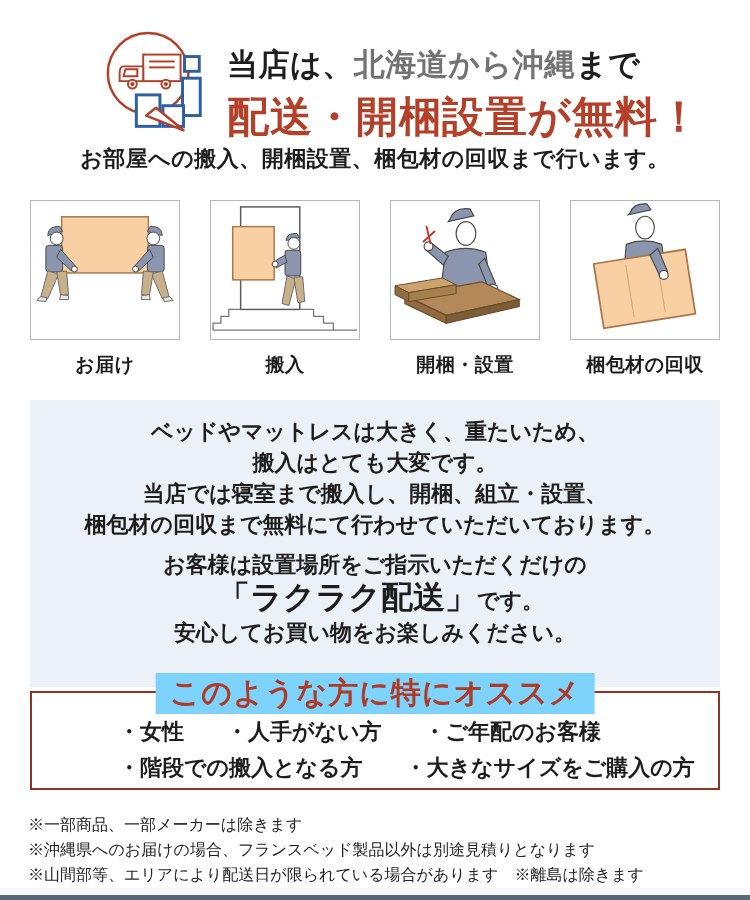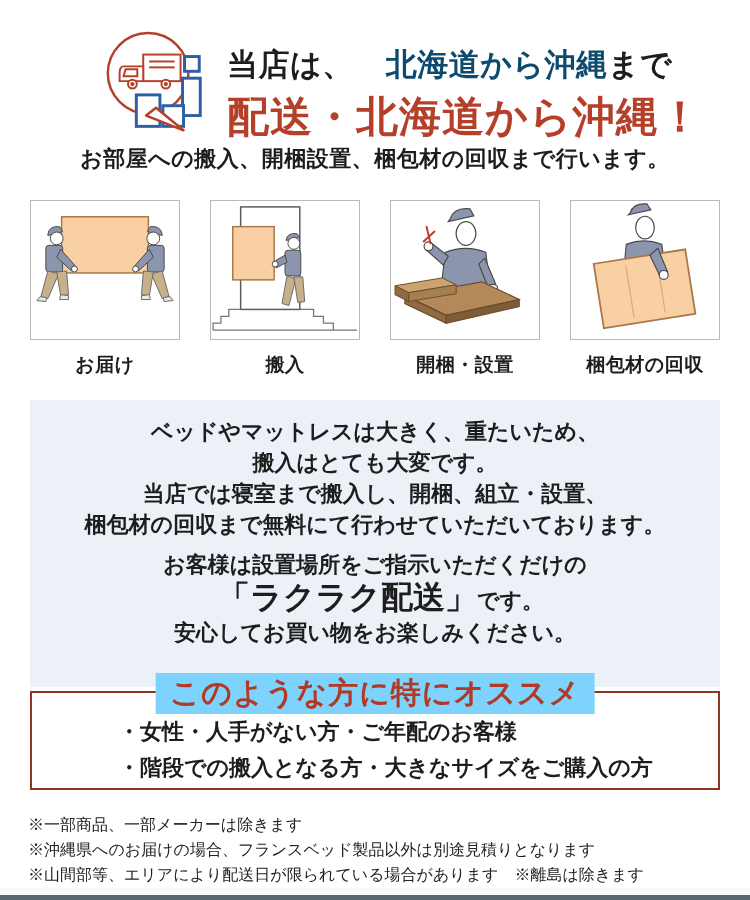--- a/index.html
+++ b/index.html
@@ -3,42 +3,42 @@
 <meta charset="utf-8">
 <style>
   html,body { margin:0; padding:0; }
   body { width:750px; height:900px; background:#ffffff; font-family:"Liberation Sans",sans-serif; }
   .page { position:relative; width:750px; height:900px; overflow:hidden; background:#fff; }
 
   
   .hdr-icon { position:absolute; left:97px; top:30px; width:118px; height:116px; }
   .hdr-text { position:absolute; left:227px; top:44px; }
   .hdr-line1 { font-size:31px; font-weight:bold; color:#1d1d1d; letter-spacing:.5px; white-space:nowrap; }
-  .hdr-line1 .hl { color:#0c4a6e;margin-left:32px; }
+  .hdr-line1 .hl { color:#737373; }
   .hdr-line2 { font-size:42px; font-weight:bold; color:#b5402a; letter-spacing:1px; margin-top:3px; white-space:nowrap; }
   .subtitle { position:absolute; top:144px; left:0; width:100%; text-align:center; font-size:22px; font-weight:bold; color:#1d1d1d; letter-spacing:.5px; }
 
   
   .steps { position:absolute; left:30px; top:200px; width:690px; display:flex; justify-content:space-between; }
   .step { width:150px; }
   .step-box { width:148px; height:138px; border:1px solid #b8b8b8; background:#fff; box-sizing:content-box; }
   .step-box svg { display:block; width:148px; height:138px; }
   .step-label { margin-top:12px; text-align:center; font-size:19px; font-weight:600; color:#1d1d1d; letter-spacing:.5px; }
 
   
   .info-box { position:absolute; left:30px; top:400px; width:690px; height:287px; background:#ecf1f8; text-align:center; color:#1d1d1d; font-weight:600; }
   .info-box .p1 { margin:16px 0 0 0; font-size:22px; line-height:31px; }
   .info-box .p2 { margin:9px 0 0 0; font-size:22px; line-height:32px; }
   .rakuraku { font-size:32px; font-weight:bold;margin-left:12px; }
 
   
   .recommend { position:absolute; left:30px; top:691px; width:690px; height:99px; border:2px solid #8e3420; box-sizing:border-box; }
   .recommend-title { position:absolute; top:-20px; left:50%; transform:translateX(-50%); background:#7dd3fc; padding:0 14px; font-size:30px; font-weight:bold; color:#b03a26; white-space:nowrap; letter-spacing:1px; }
   .rec-rows { padding:21px 0 0 86px; font-size:22px; font-weight:600; color:#1d1d1d; }
-  .rec-row { display:flex; line-height:36px; white-space:nowrap; }
+  .rec-row { display:flex; gap:42px; line-height:36px; white-space:nowrap; }
 
   
   .notes { position:absolute; left:28px; top:812px; font-size:16px; color:#222; line-height:25px; }
 
   
   .bottom-strip { position:absolute; left:0; bottom:5px; width:100%; height:7px; background:#f6fafd; }
   .bottom-bar { position:absolute; left:0; bottom:0; width:100%; height:5px; background:#5b6771; }
 </style>
 </head>
 <body>
@@ -67,21 +67,21 @@
         <rect x="40" y="66" width="24" height="32"></rect>
         <rect x="67" y="77" width="21" height="21"></rect>
       </g>
 
       <polygon points="60,79 88,102 50,87" fill="#fff" stroke="#b5402a" stroke-width="2.5" stroke-linejoin="round"></polygon>
     </svg>
   </div>
 
   <div class="hdr-text">
     <div class="hdr-line1"><span>当店は、</span><span class="hl">北海道から沖縄</span><span>まで</span></div>
-    <div class="hdr-line2">配送・北海道から沖縄！</div>
+    <div class="hdr-line2">配送・開梱設置が無料！</div>
   </div>
   <div class="subtitle">お部屋への搬入、開梱設置、梱包材の回収まで行います。</div>
 
   <div class="steps">
 
     <div class="step">
       <div class="step-box">
         <svg viewBox="0 0 150 140" xmlns="http://www.w3.org/2000/svg">
           <defs>
             <g id="worker1">

